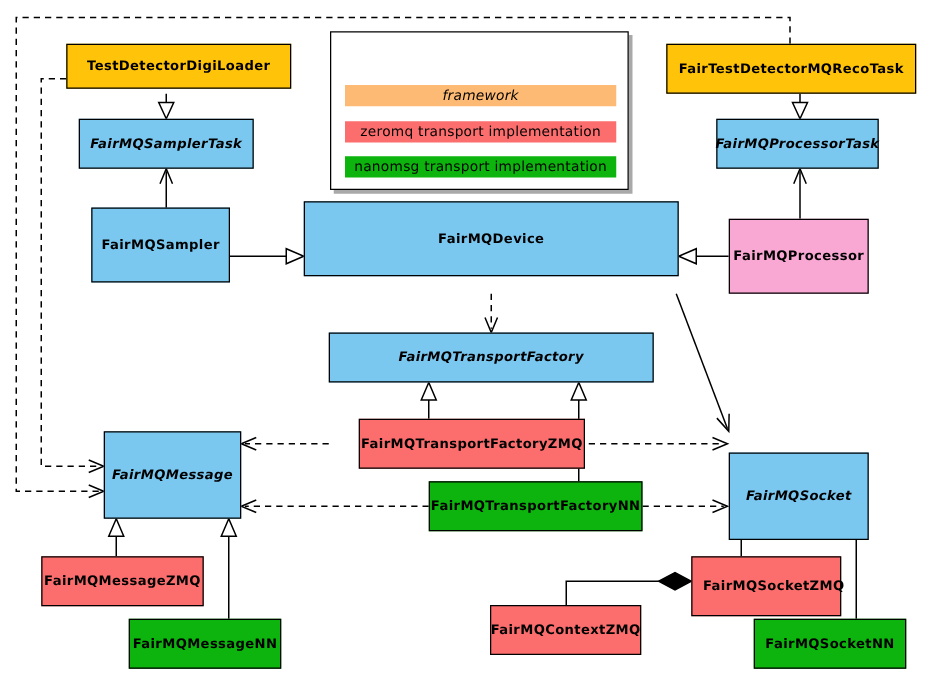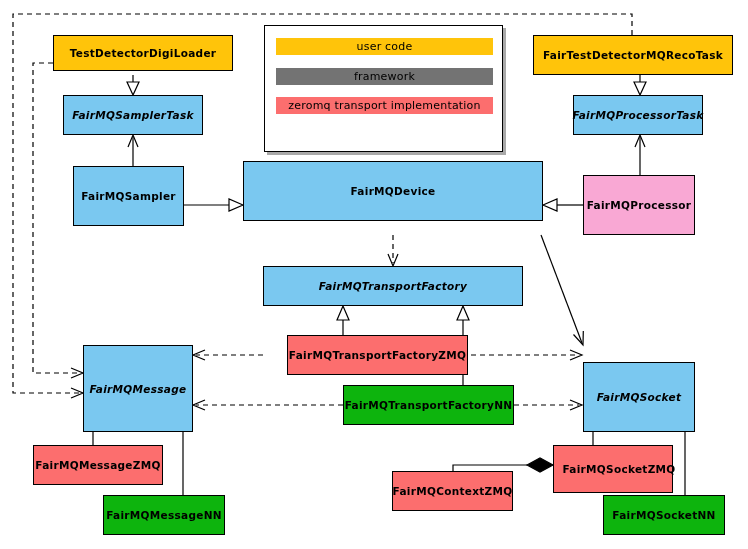--- a/index.html
+++ b/index.html
@@ -140,29 +140,29 @@
     <polygon points="685,415 679,429 691,429" fill="#fff"></polygon>
   </g>
 
   <g>
     <path d="M453,495 L453,465 L527,465"></path>
     <polygon points="527,465 540,458 553,465 540,472" fill="#000"></polygon>
   </g>
 </svg>
 
 <div id="legend-frame" style="left:264px;top:25px;width:239px;height:127px">
-  <div class="legend-bar" style="top: 12px; background-color: rgb(255, 196, 10);">
-    <span>user code</span>
-  </div>
-  <div class="legend-bar" style="top: 42px; background-color: #737373;">
+  <div class="legend-bar" style="top: 42px; background-color: #fdba74; font-style: italic;">
     <span>framework</span>
   </div>
   <div class="legend-bar" style="top: 71px; background-color: rgb(252, 110, 110);">
     <span>zeromq transport implementation</span>
   </div>
+  <div class="legend-bar" style="top: 99px; background-color: rgb(13, 180, 13);">
+    <span>nanomsg transport implementation</span>
+  </div>
 </div>
 
 <div class="node" style="left: 53px; top: 35px; width: 180px; height: 36px; background-color: rgb(255, 196, 10);">
   <span>TestDetectorDigiLoader</span>
 </div>
 
 <div class="node abstract" style="left: 63px; top: 95px; width: 140px; height: 40px; background-color: rgb(122, 200, 240);">
   <span>FairMQSamplerTask</span>
 </div>
 
@@ -191,21 +191,21 @@
 </div>
 
 <div class="node" style="left: 263px; top: 335px; width: 181px; height: 40px; background-color: rgb(252, 110, 110); margin-left: 24px;">
   <span>FairMQTransportFactoryZMQ</span>
 </div>
 
 <div class="node" style="left: 343px; top: 385px; width: 171px; height: 40px; background-color: rgb(13, 180, 13);">
   <span>FairMQTransportFactoryNN</span>
 </div>
 
-<div class="node abstract" style="left: 83px; top: 345px; width: 110px; height: 87px; background-color: rgb(122, 200, 240);">
+<div class="node abstract" style="left: 83px; top: 345px; width: 110px; height: 70px; background-color: rgb(122, 200, 240);">
   <span>FairMQMessage</span>
 </div>
 
 <div class="node abstract" style="left: 583px; top: 362px; width: 112px; height: 70px; background-color: rgb(122, 200, 240);">
   <span>FairMQSocket</span>
 </div>
 
 <div class="node" style="left: 33px; top: 445px; width: 130px; height: 40px; background-color: rgb(252, 110, 110);">
   <span>FairMQMessageZMQ</span>
 </div>
@@ -215,15 +215,15 @@
 </div>
 
 <div class="node" style="left: 553px; top: 445px; width: 120px; height: 48px; background-color: rgb(252, 110, 110); padding-left: 12px;">
   <span>FairMQSocketZMQ</span>
 </div>
 
 <div class="node" style="left: 603px; top: 495px; width: 122px; height: 40px; background-color: rgb(13, 180, 13);">
   <span>FairMQSocketNN</span>
 </div>
 
-<div class="node" style="left: 392px; top: 471px; width: 121px; height: 40px; background-color: rgb(252, 110, 110);">
+<div class="node" style="left: 392px; top: 484px; width: 121px; height: 40px; background-color: rgb(252, 110, 110);">
   <span>FairMQContextZMQ</span>
 </div>
 
 </body></html>

